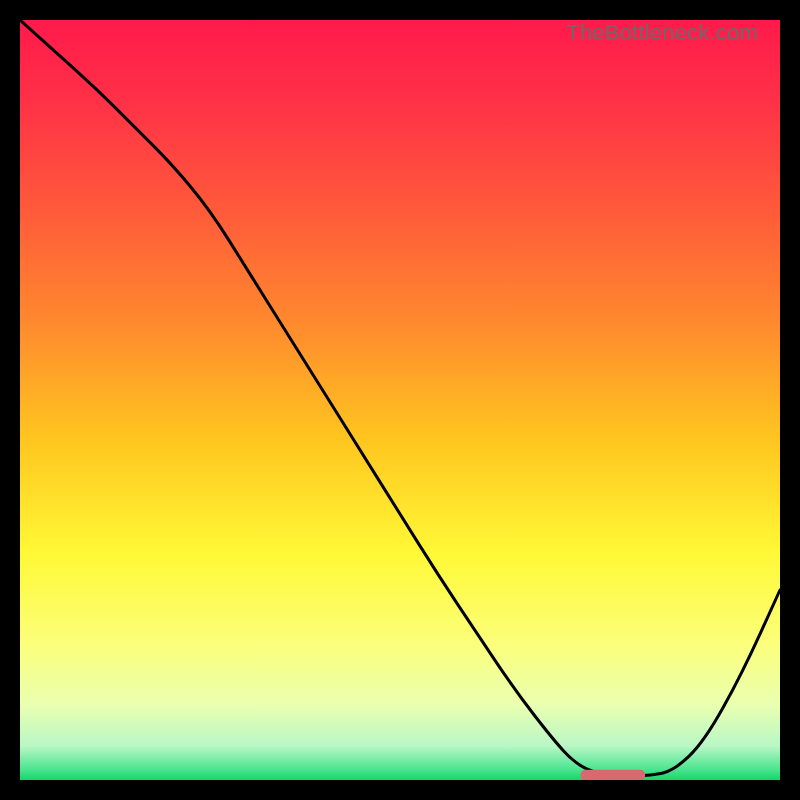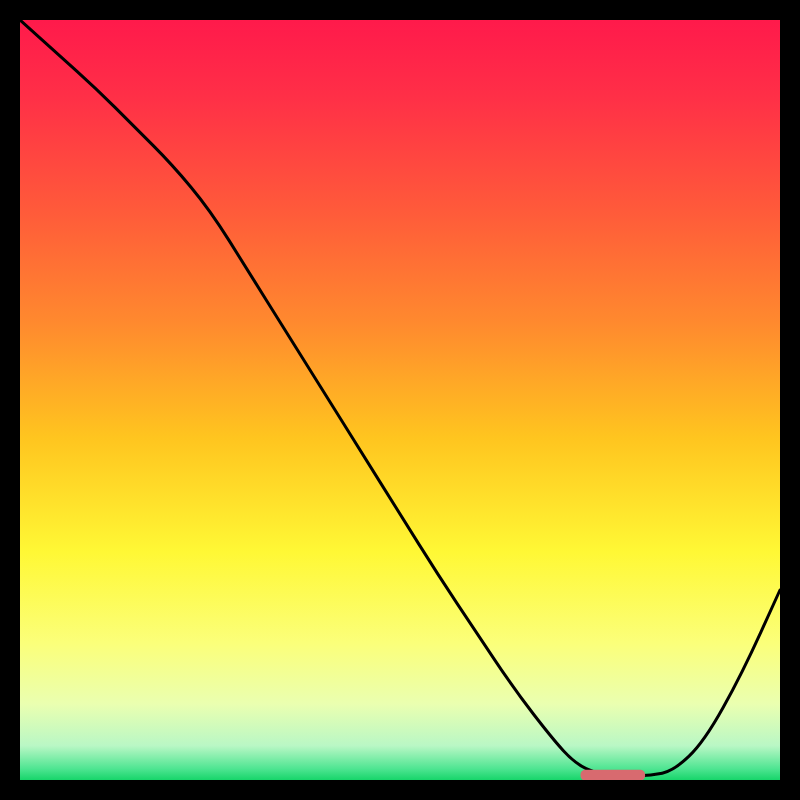--- a/index.html
+++ b/index.html
@@ -56,13 +56,14 @@
           <stop offset="95.5%" stop-color="#b9f7c5"></stop>
           <stop offset="98.5%" stop-color="#4fe592"></stop>
           <stop offset="100%" stop-color="#17d56a"></stop>
         </linearGradient>
     </defs>
     <rect x="0" y="0" width="760" height="760" fill="url(#bg-grad)"></rect>
     <path id="curve" fill="none" stroke="#000" stroke-width="3" stroke-linecap="round" stroke-linejoin="round" d="M 0 0 Q 0 0 19 17.100000000000023 Q 38 34.200000000000045 57 51.30000000000001 Q 76 68.39999999999998 95 87.39999999999998 Q 114 106.39999999999998 133 125.39999999999998 Q 152 144.39999999999998 171 167.2 Q 190 190 209 220.39999999999998 Q 228 250.79999999999995 247 281.2 Q 266 311.6 285 342 Q 304 372.4 323 402.79999999999995 Q 342 433.2 361 463.6 Q 380 494 399 524.4 Q 418.00000000000006 554.8 437 583.3 Q 456 611.8 475 640.3 Q 494 668.8 513 693.5 Q 532 718.2 543.4 730.74 Q 554.8 743.28 566.2 748.5999999999999 Q 577.6 753.92 592.8 755.06 Q 608 756.2 619.4 755.82 Q 630.8 755.44 642.2 753.1600000000001 Q 653.6 750.88 668.8 736.44 Q 684 722 703 687.8 Q 722 653.6 741 611.8 T 760 570"></path>
     <rect id="marker" rx="5" ry="5" height="11" x="560.5000000000001" y="749.68" width="64.60000000000001" fill="#d86a6f"></rect>
   </svg>
 
+  <div class="watermark">TheBottleneck.com</div>
 </div>
 
 </body></html>

